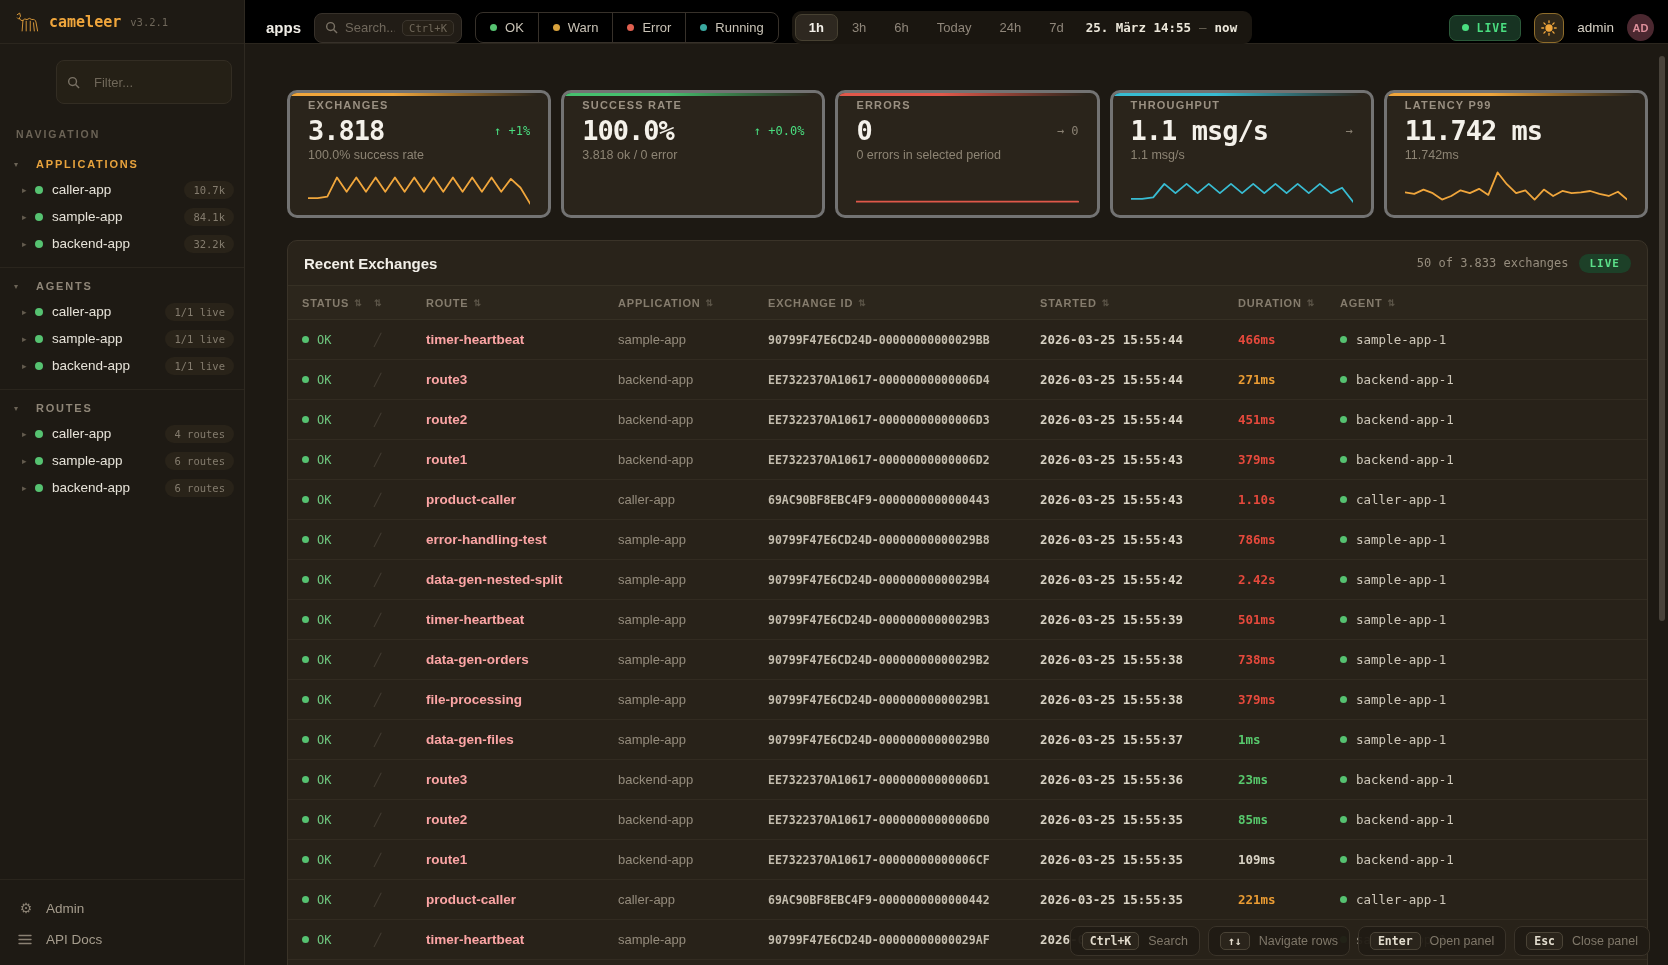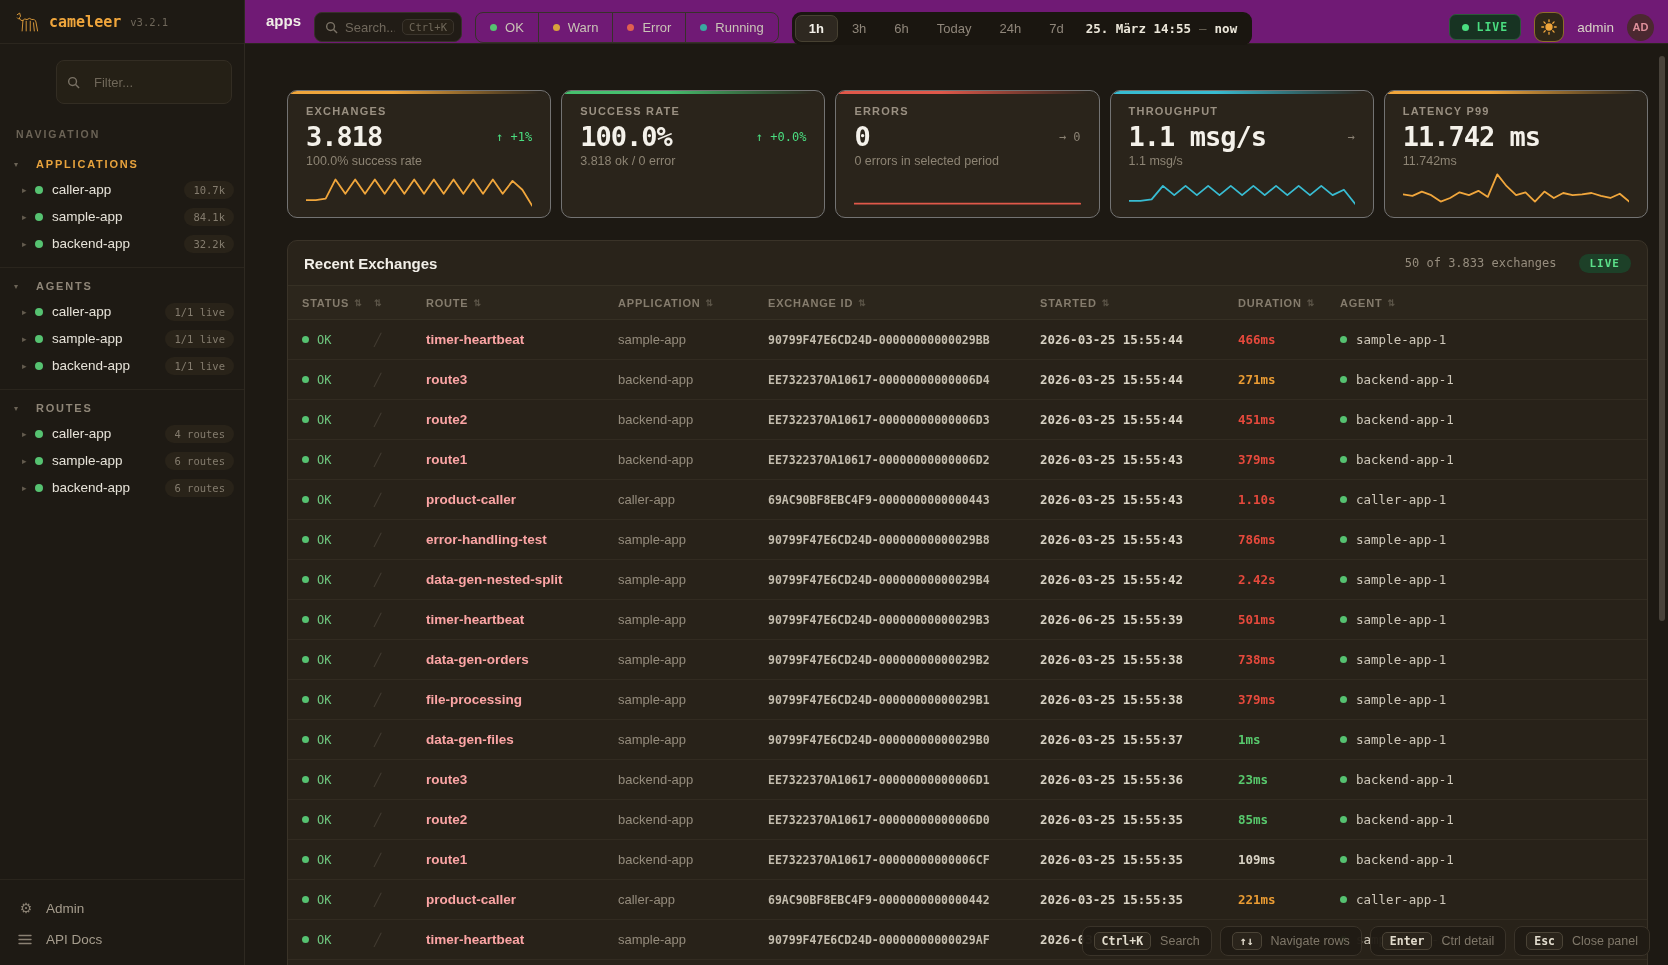--- a/index.html
+++ b/index.html
@@ -39,22 +39,22 @@
   .item-name { font-size:13.5px; font-weight:500; color:#e6e2d8; margin-left:9px; }
   .item-badge { margin-left:auto; font-family:"DejaVu Sans Mono", monospace; font-size:10.5px;
                 color:#847c6e; background:#292319; border-radius:9px; padding:3px 9px; }
   .sb-div { border-top:1px solid #2a251d; margin:10px 0 2px; }
   .sb-footer { margin-top:auto; border-top:1px solid #2a251d; padding:12px 0 10px; }
   .sb-foot-item { display:flex; align-items:center; gap:12px; padding:8px 18px; color:#a59c8d; font-size:13.5px; }
   .sb-foot-item .ficon { color:#8a8173; font-size:14px; width:16px; text-align:center; }
 
   
   .content { flex:1; display:flex; flex-direction:column; min-width:0; }
-  .topbar { height:44px; flex:none; background:#701a75; border-bottom:1px solid #2b261e;
-            display:flex; align-items:flex-start; padding:12px 14px 0 21px; gap:13px; }
+  .topbar { height:44px; flex:none; background:#000000; border-bottom:1px solid #2b261e;
+            display:flex; align-items:center; padding:12px 14px 0 21px; gap:13px; }
   .ctx { font-weight:bold; font-size:15px; color:#f0ede6; }
   .search-box { display:flex; align-items:center; gap:7px; width:148px; height:30px;
                 background:#211c16; border:1px solid #37312a; border-radius:8px; padding:0 7px 0 10px; }
   .search-box input { flex:1; min-width:0; background:transparent; border:none; outline:none;
                       color:#d8d2c4; font-size:13px; font-family:"Liberation Sans", sans-serif; }
   .search-box input::placeholder { color:#70685c; }
   .kbd { font-family:"DejaVu Sans Mono", monospace; font-size:10.5px; color:#6f6759;
          border:1px solid #3a342c; border-radius:5px; padding:1px 6px; background:#262017; }
   .chips { display:flex; border:1px solid #37312a; border-radius:8px; overflow:hidden; }
   .chip { display:flex; align-items:center; gap:8px; padding:7px 14px; font-size:13px; color:#c9c3b6; }
@@ -73,39 +73,39 @@
   .live-dot { width:7px; height:7px; border-radius:50%; background:#4ade80; }
   .theme-btn { width:30px; height:30px; border-radius:9px; border:1px solid #8f6d2b; background:#2f2718;
                display:flex; align-items:center; justify-content:center; }
   .username { font-size:13.5px; color:#d8d2c6; }
   .avatar { width:27px; height:27px; border-radius:50%; background:#4b2830; color:#dd8f9a;
             font-size:11px; font-weight:bold; display:flex; align-items:center; justify-content:center; }
 
   
   .main { flex:1; padding:46px 20px 0 42px; overflow:hidden; }
   .cards { display:flex; gap:10px; }
-  .card { flex:1; height:128px; background:#2a241b; border:1px solid #737373; border-radius:10px;
-          position:relative; padding:14px 18px 10px; overflow:hidden; }
+  .card { flex:1; height:128px; background:#2a241b; border:3px solid #737373; border-radius:10px;
+          position:relative; padding:6px 18px 10px; overflow:hidden; }
   .card-accent { position:absolute; top:0; left:0; right:0; height:3px; border-radius:10px 10px 0 0; }
   .card-label { font-size:11px; letter-spacing:1.2px; color:#9a9082; font-weight:bold; }
   .card-valrow { display:flex; align-items:center; justify-content:space-between; margin-top:4px; }
   .card-value { font-family:"DejaVu Sans Mono", monospace; font-weight:bold; font-size:27px;
                 letter-spacing:-1px; color:#f4f1ea; }
   .card-delta { font-family:"DejaVu Sans Mono", monospace; font-size:12px; }
   .delta-green { color:#4ade80; } .delta-gray { color:#8a8173; }
   .card-sub { font-size:12.5px; color:#8d8474; margin-top:2px; }
   .card-spark { position:absolute; left:18px; right:18px; bottom:8px; height:42px; }
   .card-spark svg { width:100%; height:100%; display:block; }
 
   
   .table-panel { margin-top:22px; background:#29231a; border:1px solid #3a3328; border-radius:10px;
                  height:760px; overflow:hidden; }
   .panel-head { height:44px; display:flex; align-items:center; justify-content:space-between; padding:0 16px; }
   .panel-title { font-size:15px; font-weight:bold; color:#f2efe8; }
-  .panel-meta { display:flex; align-items:center; gap:22px; }
+  .panel-meta { display:flex; align-items:center; gap:10px; }
   .meta-text { font-family:"DejaVu Sans Mono", monospace; font-size:12px; color:#968d7e; }
   .tlive { background:#1d4028; color:#5ce08a; font-family:"DejaVu Sans Mono", monospace; font-size:11px;
            font-weight:bold; letter-spacing:1px; border-radius:10px; padding:3px 11px; }
   .grid-row { display:grid; grid-template-columns:72px 52px 192px 150px 272px 198px 102px auto;
               align-items:center; padding-left:14px; }
   .thead-row { height:35px; background:#2c261c; border-top:1px solid #363024; border-bottom:1px solid #363024; }
   .th { font-size:11px; letter-spacing:0.8px; color:#857c6d; font-weight:bold; display:flex; align-items:center; gap:5px; }
   .sort { font-size:9px; color:#5c5548; }
   .trow { height:40px; border-bottom:1px solid #322b21; background:#282219; }
   .cell-status { display:flex; align-items:center; gap:8px; font-family:"DejaVu Sans Mono", monospace;
@@ -536,21 +536,21 @@
     </span>
   </div>
   <div class="grid-row trow">
     <span class="cell-status">
       <span class="dot sm green"></span>OK
     </span>
     <span class="rowslash">╱</span>
     <span class="cell-route">timer-heartbeat</span>
     <span class="cell-app">sample-app</span>
     <span class="cell-id">90799F47E6CD24D-00000000000029B3</span>
-    <span class="cell-start">2026-06-25 15:55:39</span>
+    <span class="cell-start">2026-03-25 15:55:39</span>
     <span class="cell-dur dur-red">501ms</span>
     <span class="cell-agent">
       <span class="dot sm green"></span>sample-app-1
     </span>
   </div>
   <div class="grid-row trow">
     <span class="cell-status">
       <span class="dot sm green"></span>OK
     </span>
     <span class="rowslash">╱</span>
@@ -671,21 +671,21 @@
   <span class="hint">
     <span class="hkey">Ctrl+K</span>
     <span class="hlabel">Search</span>
   </span>
   <span class="hint">
     <span class="hkey">↑↓</span>
     <span class="hlabel">Navigate rows</span>
   </span>
   <span class="hint">
     <span class="hkey">Enter</span>
-    <span class="hlabel">Ctrl detail</span>
+    <span class="hlabel">Open panel</span>
   </span>
   <span class="hint">
     <span class="hkey">Esc</span>
     <span class="hlabel">Close panel</span>
   </span>
   </div>
 
 <div class="scroll-thumb"></div>
 
 </body></html>

